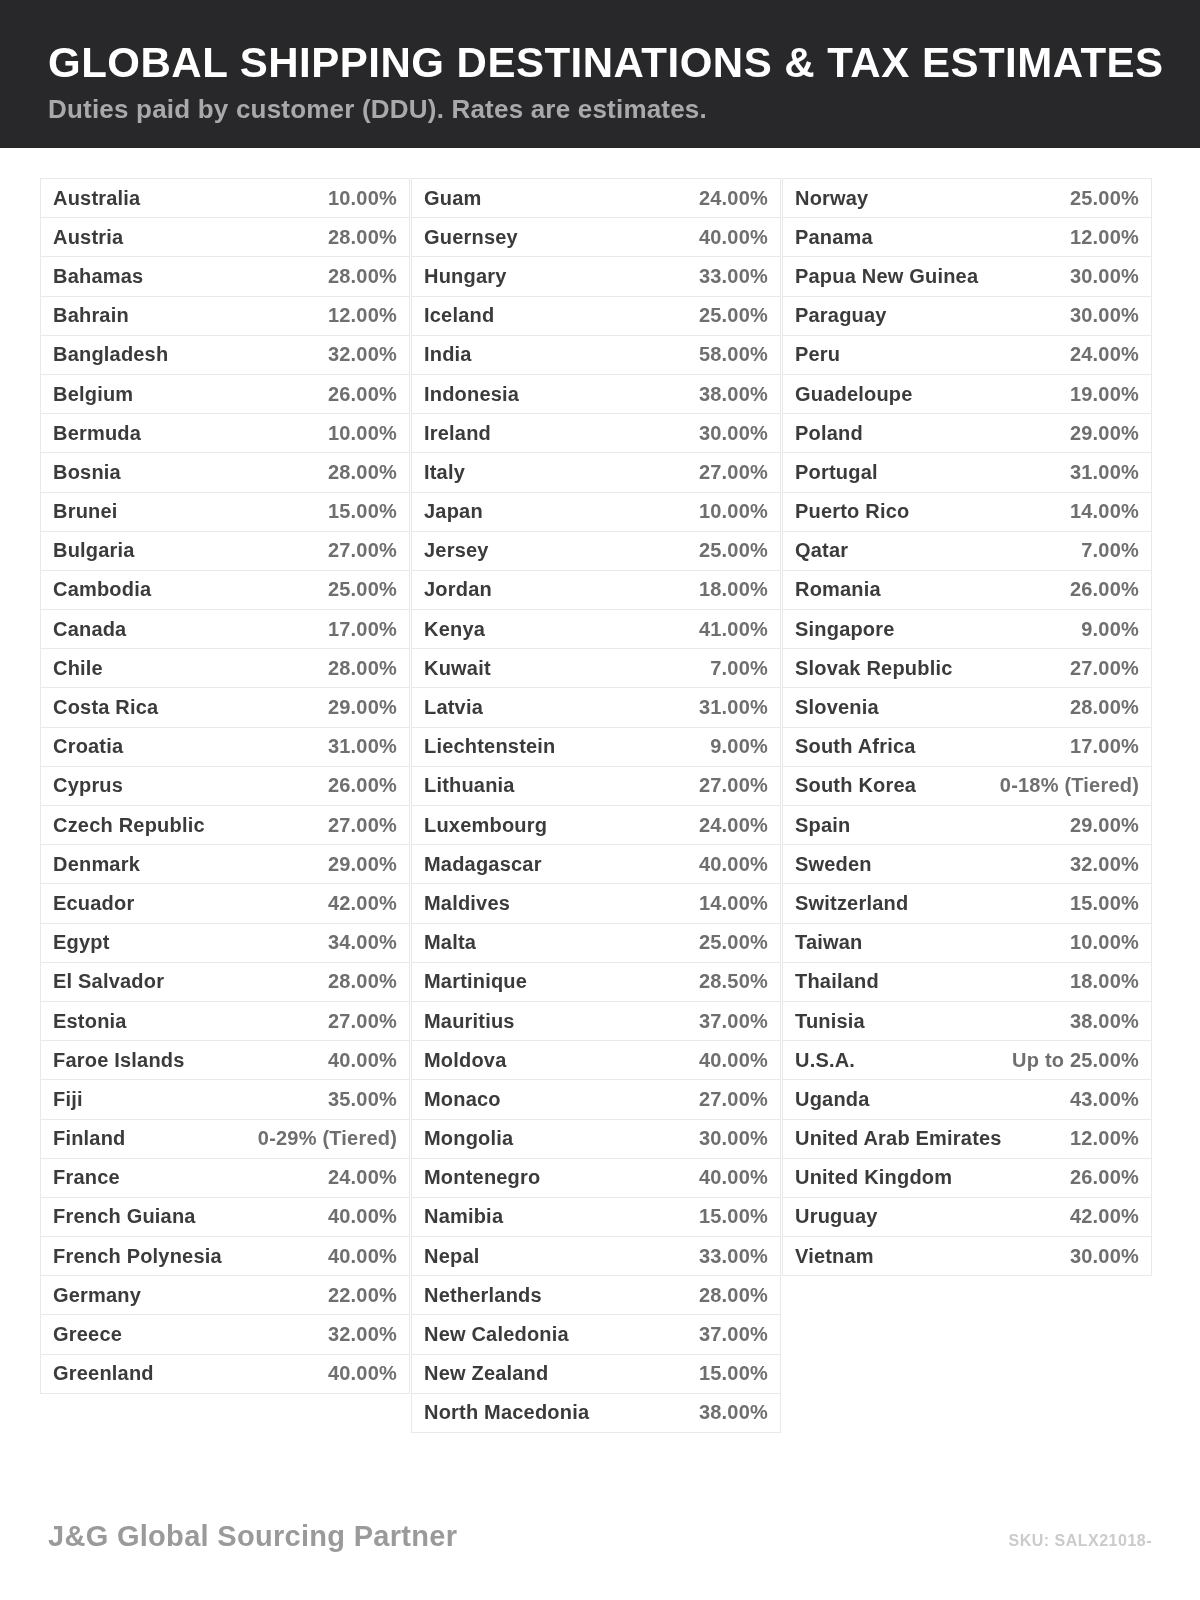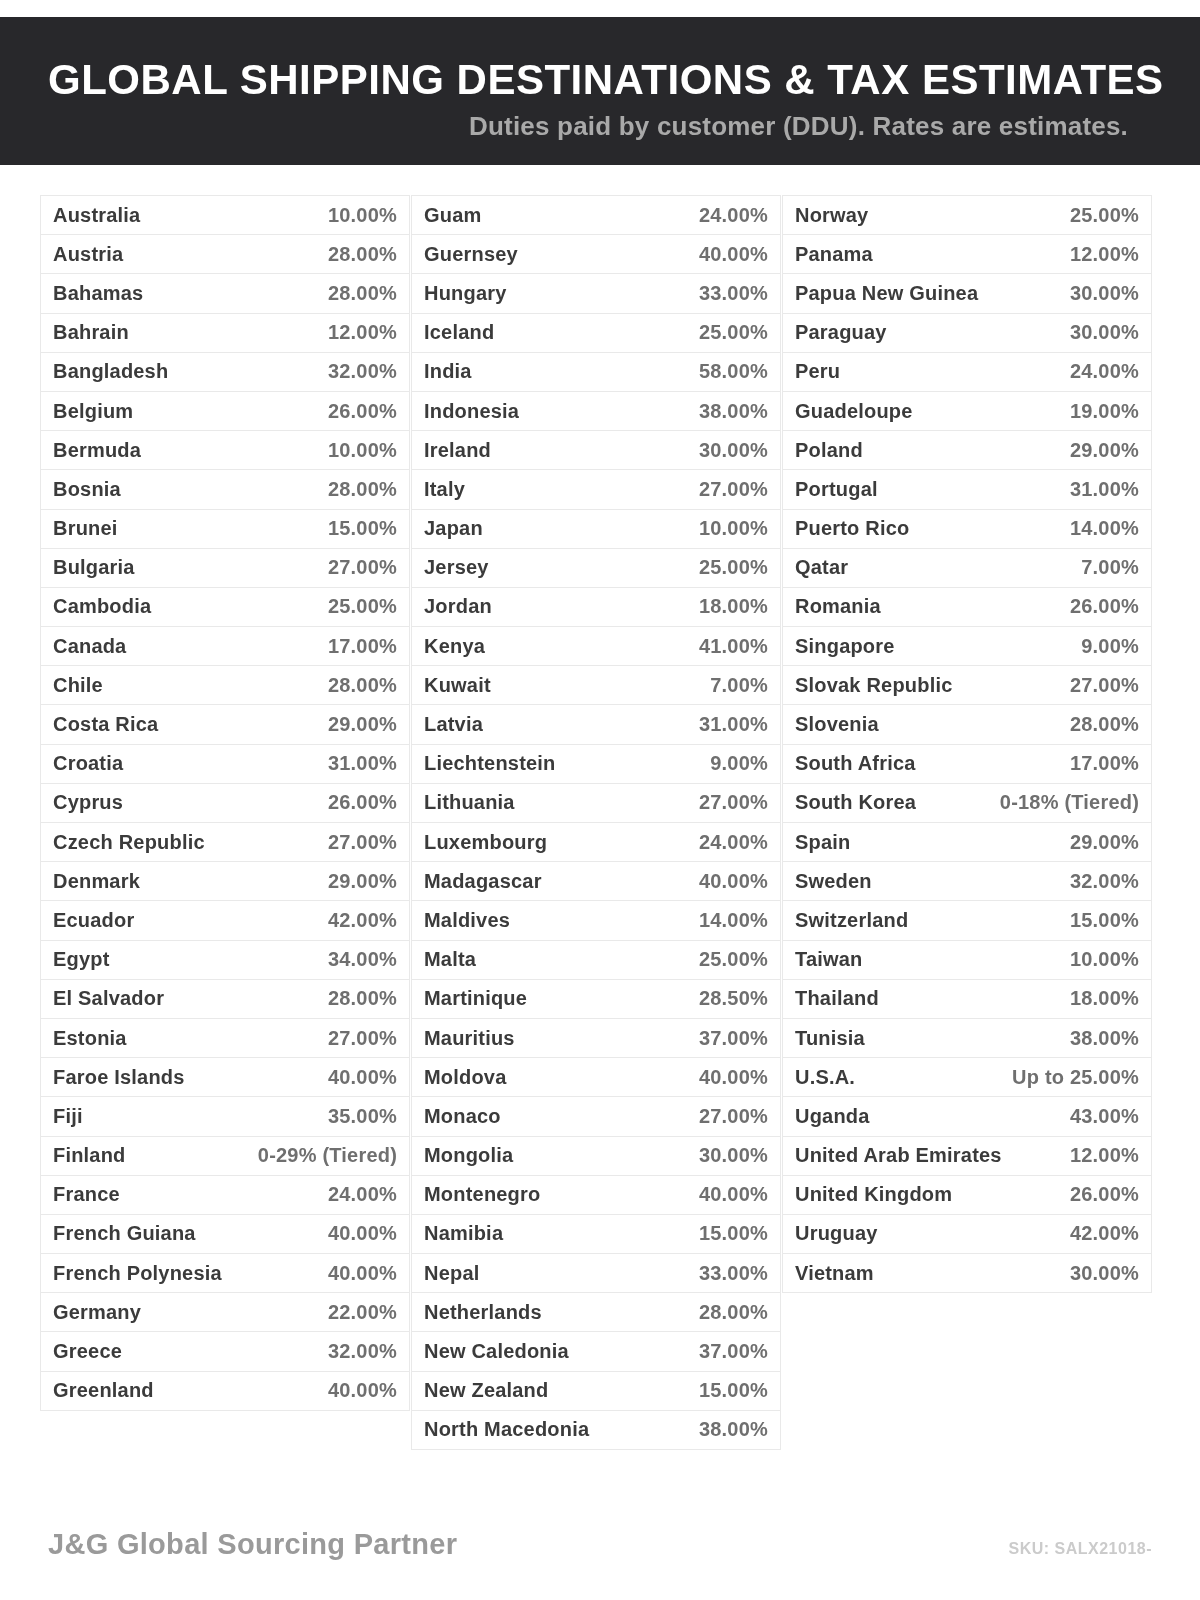--- a/index.html
+++ b/index.html
@@ -5,38 +5,36 @@
   * { margin: 0; padding: 0; box-sizing: border-box; }
   html, body {
     width: 1200px; height: 1600px;
     background: #ffffff;
     font-family: "Liberation Sans", sans-serif;
     overflow: hidden;
   }
   .header {
     background: #28282b;
     height: 148px;
-    padding: 42px 72px 0 48px;
-    margin-top: 17px;
+    padding: 42px 48px 0 48px;
   }
   .header .title {
     color: #ffffff;
     font-size: 42px;
     font-weight: 800;
     letter-spacing: 0.5px;
     line-height: 1.0;
     white-space: nowrap;
   }
   .header .subtitle {
     color: #a9a9a9;
     font-size: 26px;
     font-weight: 700;
     margin-top: 10px;
     letter-spacing: 0.2px;
-    text-align: right;
   }
   .grid {
     margin: 30px 48px 0 40px;
     display: grid;
     grid-template-columns: repeat(3, 1fr);
     gap: 1px;
     align-items: start;
   }
   .col {
     border: 1px solid #e9e9e9;
@@ -71,20 +69,21 @@
     margin: 78px 48px 0 48px;
     display: flex;
     justify-content: space-between;
     align-items: baseline;
   }
   .brand {
     color: #9a9a9a;
     font-size: 29px;
     font-weight: 800;
     letter-spacing: 0.3px;
+    margin-top: 9px;
   }
   .sku {
     color: #cbcbcb;
     font-size: 16px;
     font-weight: 700;
     letter-spacing: 0.5px;
   }
 </style>
 </head>
 <body>

